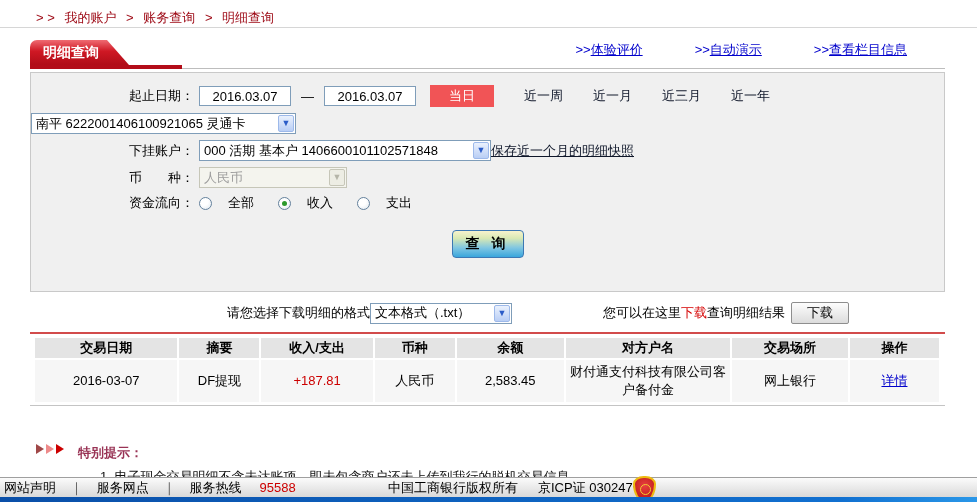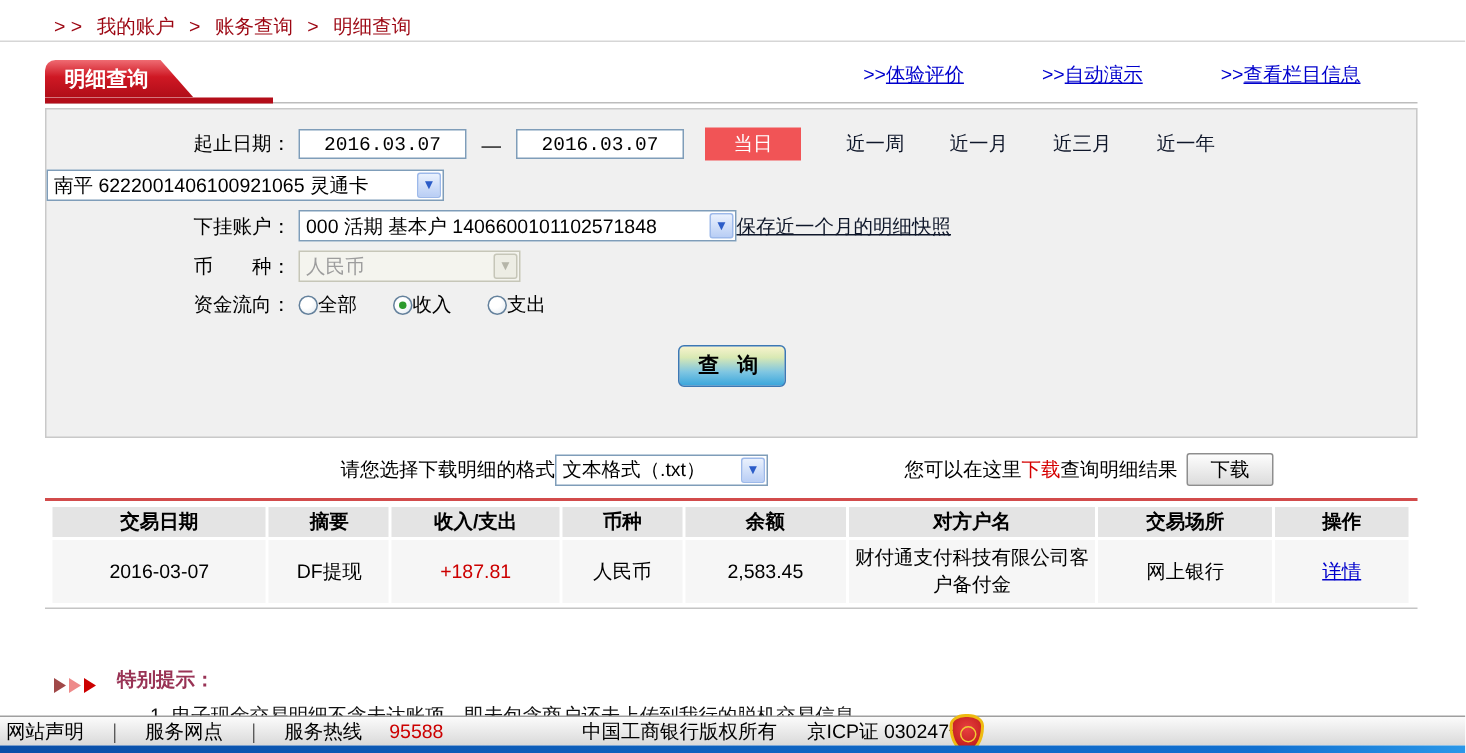--- a/index.html
+++ b/index.html
@@ -28,22 +28,22 @@
   .top-link { color:#0000cc; cursor:pointer; }
   .top-link .lbl { text-decoration:underline; }
   .tab-underline { position:relative; height:4px; }
   .tab-underline::after { content:''; position:absolute; left:0; right:0; bottom:0; height:1px; background:#bdbdbd; }
   .red-seg { position:absolute; left:0; bottom:0; width:152px; height:4px; background:#b30d19; z-index:2; }
   
   .panel { margin-top:3px; height:220px; background:#f0f0f0; border:1px solid #c9c9c9; padding-top:12px; }
   .frow { display:flex; align-items:center; margin-bottom:6px; }
   .flabel { width:168px; text-align:right; padding-right:5px; flex:none; }
   .txt-input {
-    width:112px; height:20px; border:1px solid #7f9db9; background:#fff;
-    text-align:center; font-size:13px; font-family:Liberation Mono, monospace;
+    width:92px; height:20px; border:1px solid #7f9db9; background:#fff;
+    text-align:center; font-size:13px; font-family:Liberation Sans, sans-serif;
   }
   .dash { margin:0 10px; }
   .today-btn { display:inline-block; background:#f15456; color:#fff; padding:2px 19px; margin-left:14px; cursor:pointer; }
   .range-lnk { margin-left:30px; cursor:pointer; color:#0f172a; }
   .sel {
     display:inline-flex; align-items:center; justify-content:space-between;
     height:21px; background:#fff; border:1px solid #7f9db9; padding-left:4px; cursor:pointer;
   }
   .sel .arrow {
     width:16px; height:17px; margin:1px; flex:none;
@@ -51,21 +51,21 @@
     border:1px solid #9db9ea; border-radius:2px;
     color:#2b5cc8; font-size:9px; line-height:15px; text-align:center;
   }
   .sel.disabled { background:#f4f4ee; border-color:#c6c6b8; color:#9d9d9d; cursor:default; }
   .sel.disabled .arrow { background:#ededE4; border-color:#c6c6b8; color:#b5b5a8; }
   .w-account { width:265px; }
   .w-sub     { width:292px; }
   .w-cur     { width:148px; }
   .w-fmt     { width:142px; }
   .snap-link { color:#0f172a; text-decoration:underline; cursor:pointer; }
-  .radio-grp { display:flex; align-items:center; gap:0; margin-right:24px; cursor:pointer; }
+  .radio-grp { display:flex; align-items:center; gap:16px; margin-right:24px; cursor:pointer; }
   .radio {
     width:13px; height:13px; border-radius:50%; border:1px solid #64819c;
     background:radial-gradient(circle at 35% 30%, #fff 40%, #dde6ee); position:relative; flex:none;
   }
   .radio.checked::after { content:''; position:absolute; inset:3px; border-radius:50%; background:#2c9a2c; }
   .btn-row { text-align:center; margin-top:18px; }
   .query-btn {
     width:72px; height:28px; font-size:14px; font-weight:bold; letter-spacing:4px;
     background:linear-gradient(180deg,#f7f3cd 0%,#d9e9b4 28%,#7fc6e2 65%,#3aa6dc 100%);
     border:1px solid #3c78b4; border-radius:4px; cursor:pointer;
@@ -83,21 +83,21 @@
   
   .red-line { height:2px; background:#d24b4b; margin-top:4px; }
   table.results { width:908px; margin:2px 0 0 3px; border-collapse:separate; border-spacing:2px; }
   table.results th { background:#e4e4e4; font-weight:bold; height:20px; font-size:13px; padding:1px 2px; }
   table.results td { background:#f6f6f6; text-align:center; height:42px; font-size:13px; padding:2px 4px; line-height:1.35; }
   .amt { color:#cc0000; }
   .detail-link { color:#0000cc; text-decoration:underline; cursor:pointer; }
   .table-bottom { height:1px; background:#c4c4c4; margin-top:1px; }
   
   .notice { margin-top:38px; }
-  .notice-head { display:flex; align-items:flex-end; }
+  .notice-head { display:flex; align-items:flex-start; }
   .arrows { display:flex; gap:2px; margin-left:6px; }
   .tri { width:0; height:0; border-top:5px solid transparent; border-bottom:5px solid transparent; border-left:8px solid #cc0000; }
   .tri.t1 { border-left-color:#a04848; }
   .tri.t2 { border-left-color:#ee8a8a; }
   .notice-title { color:#993355; font-weight:bold; margin-left:14px; }
   .notice-item { margin:6px 0 0 70px; color:#111; }
   
   .footer {
     position:absolute; left:0; right:0; bottom:5px; height:20px;
     background:linear-gradient(180deg,#fbfbfb,#d9d9d9);

